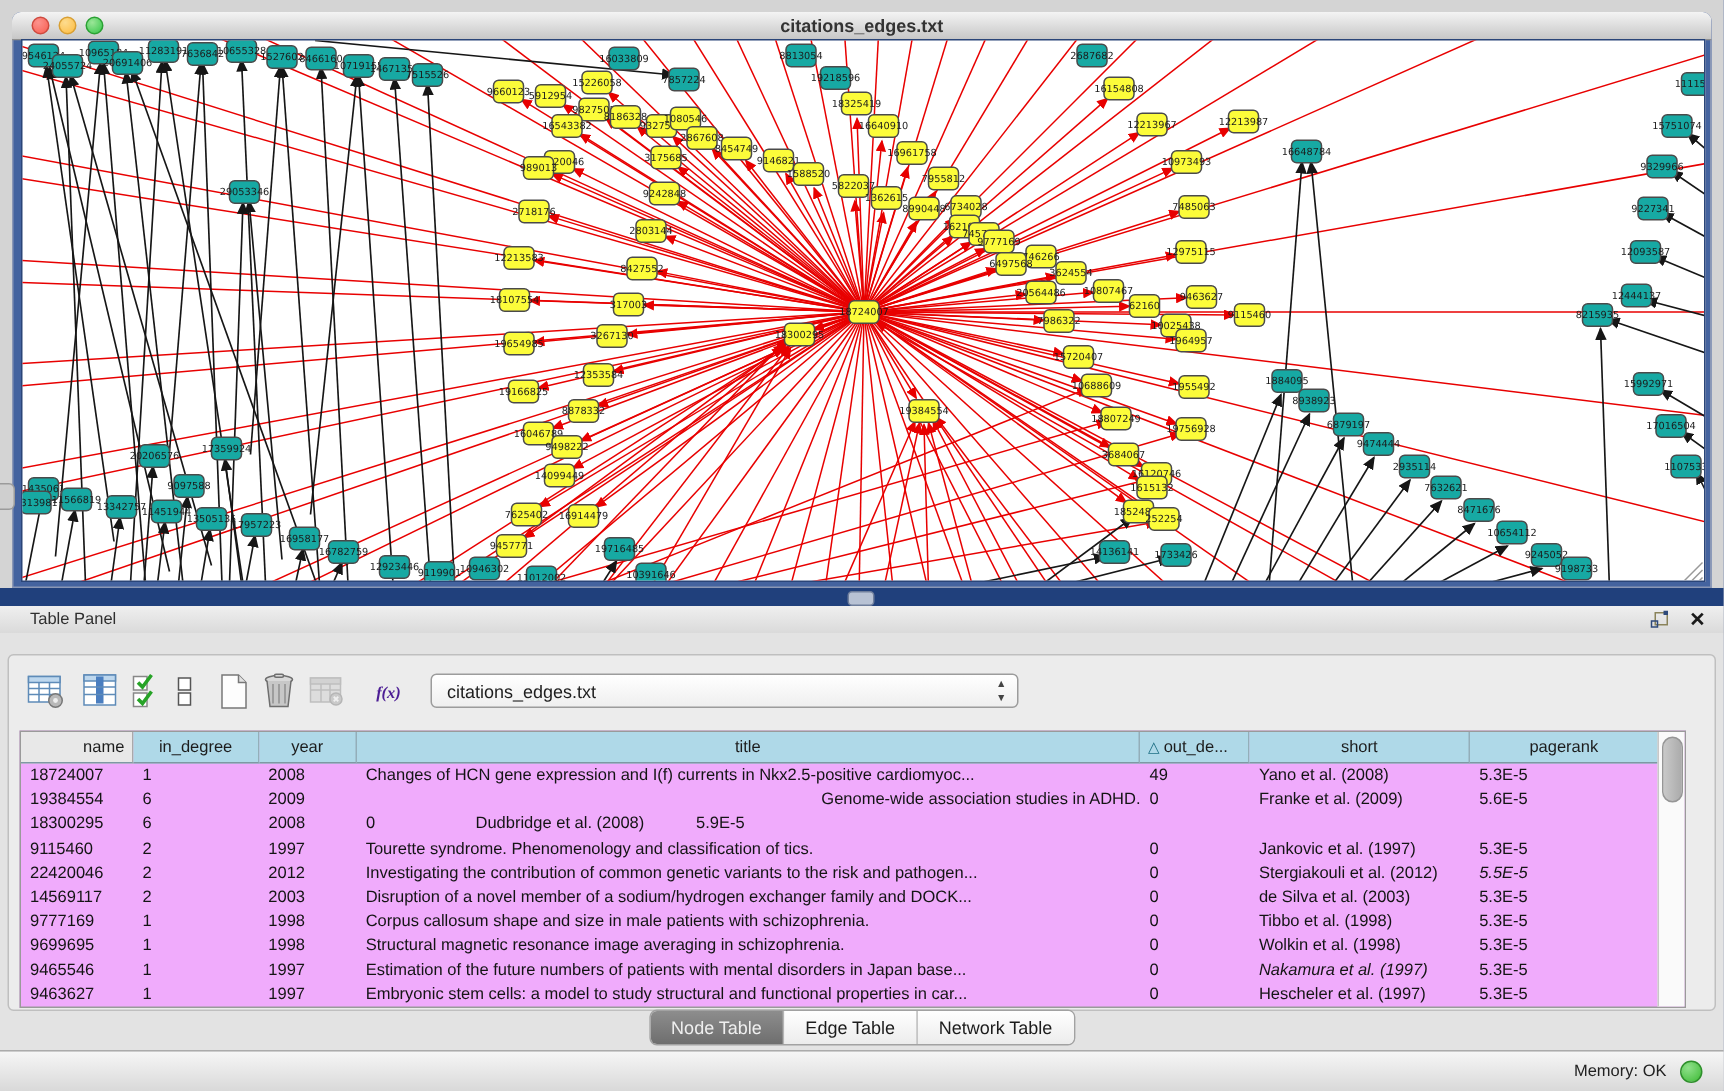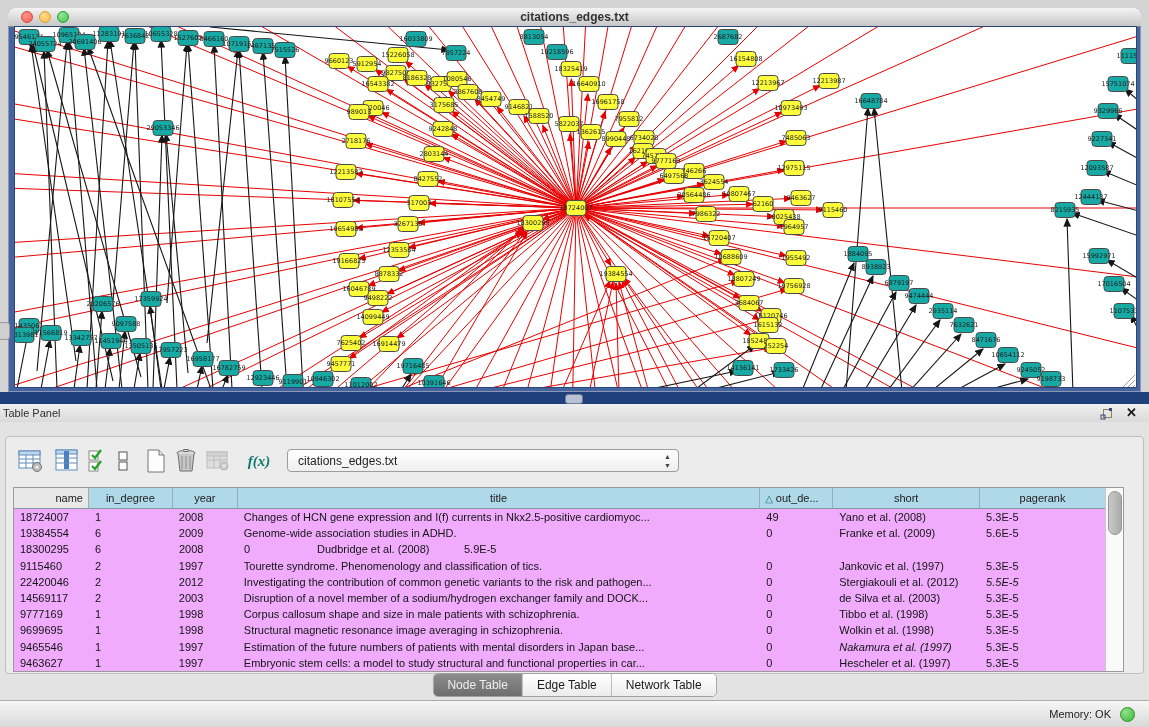--- a/index.html
+++ b/index.html
@@ -25,21 +25,21 @@
     border-radius:0 4px 4px 0;border:1px solid #9B9B9B;border-left:none;}
 
   
   .navy{position:absolute;left:0;top:392px;width:1149px;height:12px;background:#20407C;}
   .grip{position:absolute;left:565px;top:2px;width:16px;height:8px;background:#B8C2D4;
     border-radius:3px;border:1px solid #6F7E9C;}
 
   
   .panel-header{position:absolute;left:0;top:404px;width:1149px;height:18px;
     background:linear-gradient(#EFEFEF,#DADADA);border-bottom:1px solid #B3B3B3;}
-  .panel-title{position:absolute;left:3px;top:3px;font-size:11px;color:#2F2F2F;}
+  .panel-title{position:absolute;left:20px;top:3px;font-size:11px;color:#2F2F2F;}
   .float-ic{position:absolute;right:36px;top:3px;width:13px;height:13px;cursor:pointer;}
   .close-ic{position:absolute;right:12px;top:1px;font-size:13px;font-weight:bold;color:#1A1A1A;cursor:pointer;}
   .panel-bg{position:absolute;left:0;top:422px;width:1149px;height:305px;background:#E3E3E3;}
   .panel-box{position:absolute;left:5px;top:436px;width:1137px;height:236px;
     background:#ECECEC;border:1px solid #BFBFBF;border-radius:4px;}
 
   
   .tbtn{position:absolute;top:448px;height:27px;background:none;border:none;padding:0;cursor:pointer;}
   .dropdown{position:absolute;left:287px;top:449px;width:392px;height:23px;box-sizing:border-box;
     background:linear-gradient(#FFFFFF,#EFEFEF);border:1px solid #9C9C9C;border-radius:4px;cursor:pointer;}
@@ -915,21 +915,21 @@
   </button>
   <button class="tbtn" style="left:204px;width:27px;">
     <svg width="26" height="26" viewBox="0 0 26 26" opacity="0.55">
       <rect x="2" y="4" width="20" height="16" fill="#D2D2D2" stroke="#9A9A9A"></rect>
       <rect x="2" y="4" width="20" height="4" fill="#BDBDBD" stroke="#9A9A9A"></rect>
       <path d="M2 12 h20 M9 8 v12 M15 8 v12" stroke="#9A9A9A" fill="none"></path>
       <circle cx="19" cy="18" r="4" fill="#AFAFAF" stroke="#8A8A8A"></circle>
       <path d="M17.5 16.5 l3 3 M20.5 16.5 l-3 3" stroke="#F2F2F2" stroke-width="1.2"></path>
     </svg>
   </button>
-  <button class="tbtn" style="left:243px;width:32px;font-family:'Liberation Serif',serif;font-style:italic;font-weight:bold;font-size:15px;color:#0f766e;">f(x)</button>
+  <button class="tbtn" style="left:243px;width:32px;font-family:'Liberation Serif',serif;font-style:italic;font-weight:bold;font-size:11px;color:#4c1d95;">f(x)</button>
 
   <div class="dropdown">
     <span class="val">citations_edges.txt</span>
     <span class="dd-arrows">▲<br>▼</span>
   </div>
 
   <div class="ntable">
     <div class="thead" id="thead">
         <div class="th first" style="width: 75px; text-align: right;">name</div>
         <div class="th" style="width: 84px; text-align: center;">in_degree</div>
@@ -946,21 +946,21 @@
           <div class="td" style="width: 65px;">2008</div>
           <div class="td" style="width: 523px;">Changes of HCN gene expression and I(f) currents in Nkx2.5-positive cardiomyoc...</div>
           <div class="td" style="width: 73px;">49</div>
           <div class="td" style="width: 147px;">Yano et al. (2008)</div>
           <div class="td" style="width: 126px;">5.3E-5</div>
         </div>
         <div class="tr">
           <div class="td" style="width: 75px;">19384554</div>
           <div class="td" style="width: 84px;">6</div>
           <div class="td" style="width: 65px;">2009</div>
-          <div class="td" style="width: 523px;">Genome-wide association studies in ADHD.</div>
+          <div class="td" style="width: 523px; text-align: right;">Genome-wide association studies in ADHD.</div>
           <div class="td" style="width: 73px;">0</div>
           <div class="td" style="width: 147px;">Franke et al. (2009)</div>
           <div class="td" style="width: 126px;">5.6E-5</div>
         </div>
         <div class="tr">
           <div class="td" style="width: 75px;">18300295</div>
           <div class="td" style="width: 84px;">6</div>
           <div class="td" style="width: 65px;">2008</div>
           <div class="td" style="width: 73px;">0</div>
           <div class="td" style="width: 147px;">Dudbridge et al. (2008)</div>

